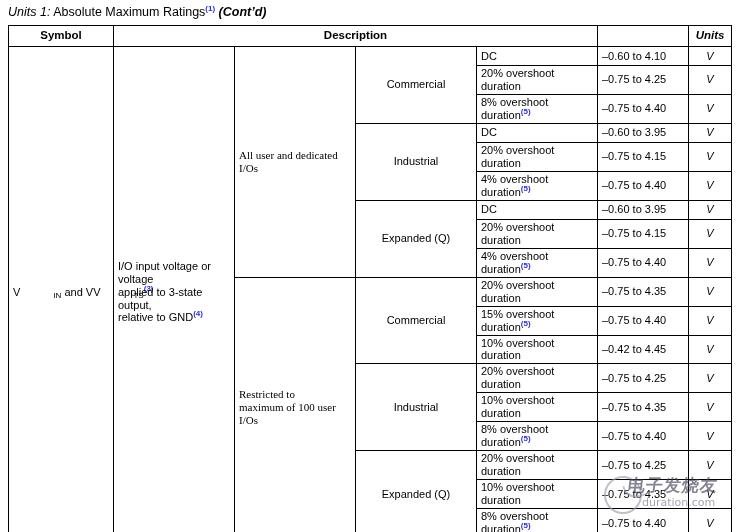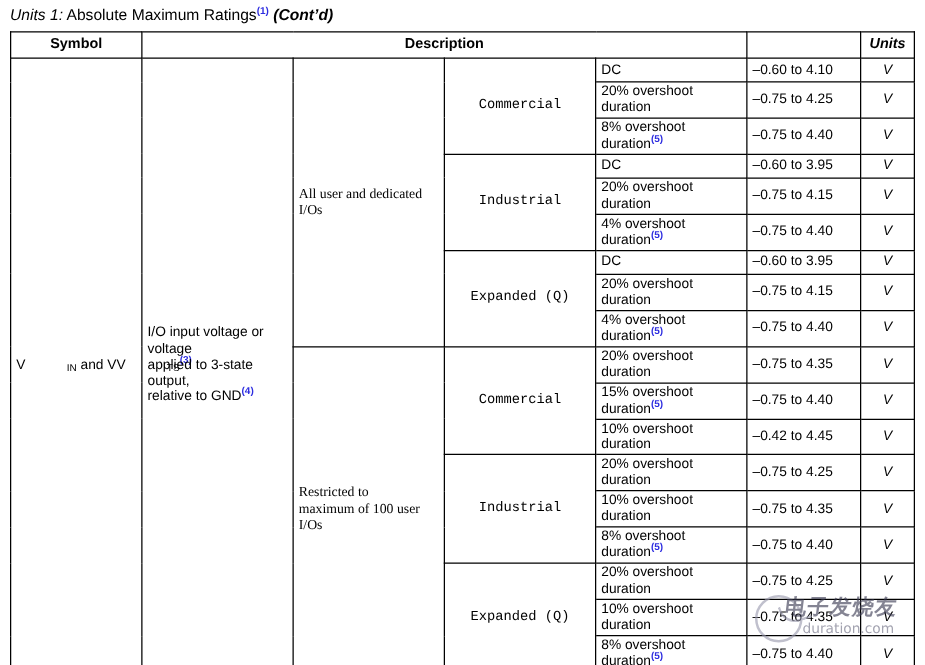--- a/index.html
+++ b/index.html
@@ -31,21 +31,21 @@
     padding:1px 4px;
     vertical-align:middle;
     font-weight:normal;
     line-height:1.18;
   }
   #tbl th{font-weight:bold;font-size:11.5px;text-align:center;height:18px;}
   thead th{border-bottom:2px solid #9e0b19;}
   .c-sym{width:96px;text-align:center;}
   .c-desc{width:148px;}
   .c-grp{width:130px;font-family:Liberation Serif, serif;}
-  .c-tmp{width:76px;text-align:center;font-family:Liberation Mono, monospace;}
+  .c-tmp{width:76px;text-align:center;}
   .c-cond{width:158px;}
   .c-val{width:82px;text-align:left;white-space:nowrap;}
   .c-unit{width:34px;text-align:center;font-style:italic;}
   .rowh{height:19px;}
   .nowrap{white-space:nowrap;}
 
   
   #wm{
     position:absolute;left:612px;top:470px;width:128px;height:62px;
     pointer-events:none;opacity:.62;

